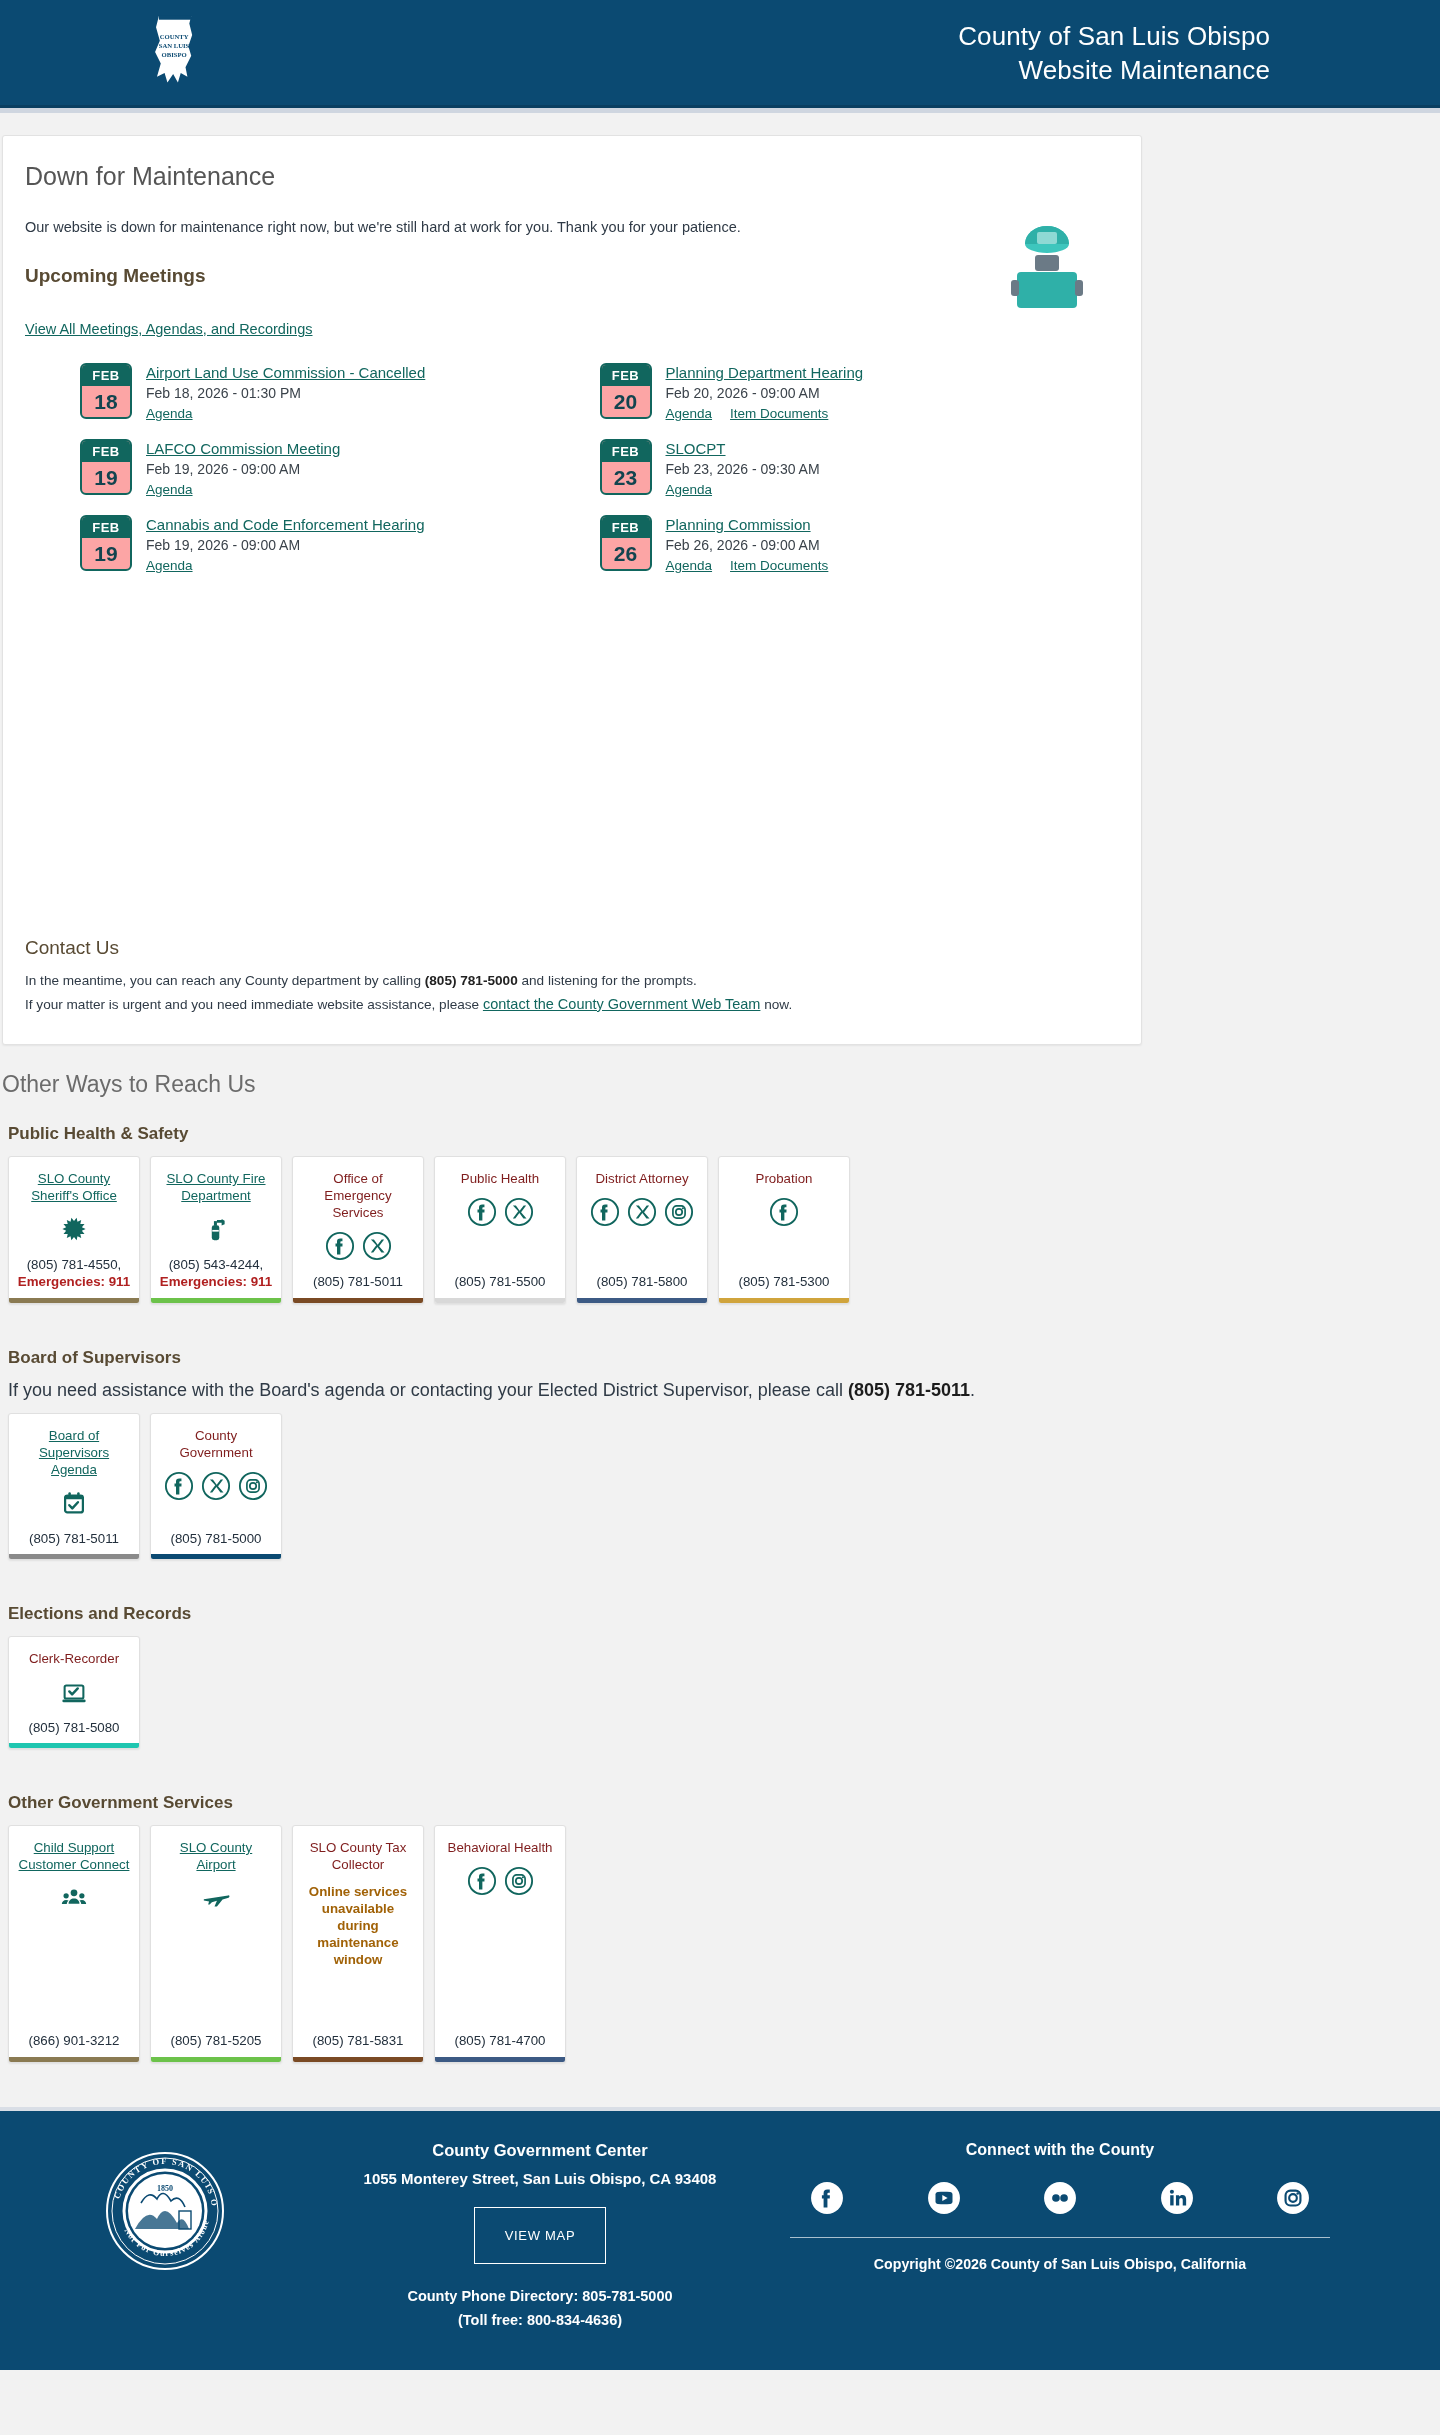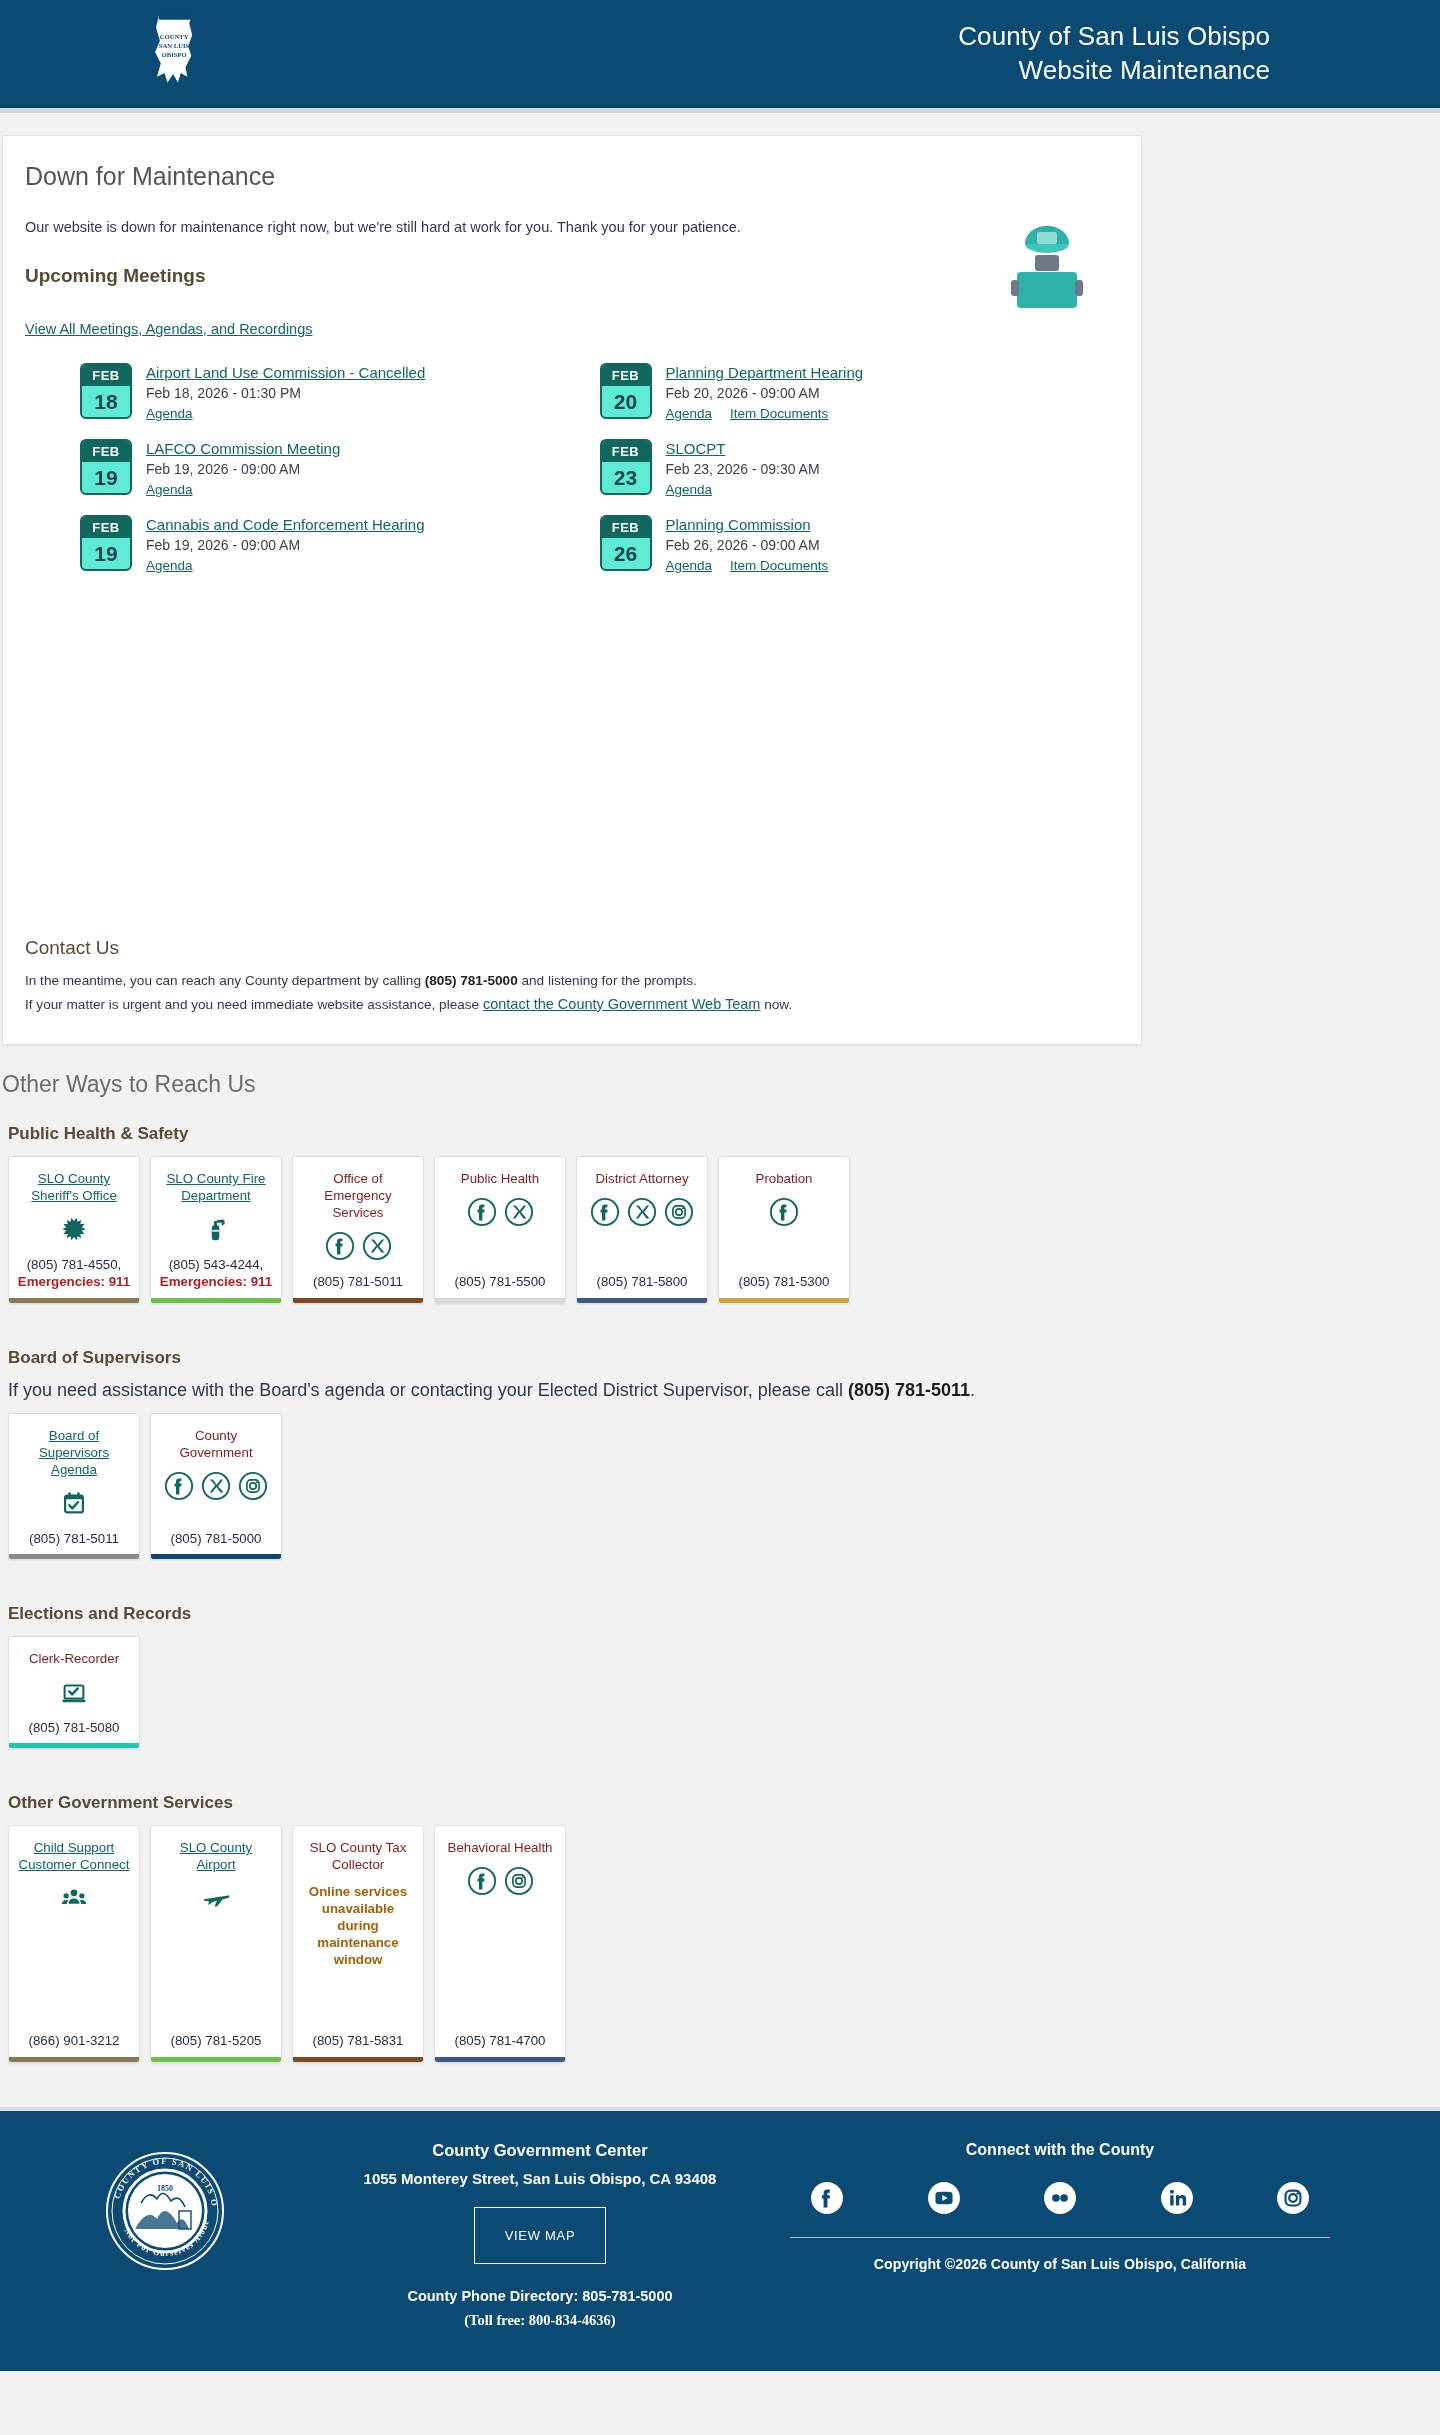--- a/index.html
+++ b/index.html
@@ -84,21 +84,21 @@
     padding-left: 55px;
     padding-right: 10px;
   }
   .meeting { display: flex; gap: 14px; }
   .datebox {
     width: 52px;
     flex: 0 0 52px;
     border: 2px solid #11665e;
     border-radius: 6px;
     overflow: hidden;
-    background: #5eead4;
+    background: #fca5a5;
     height: 56px;
     text-align: center;
   }
   .datebox .mon {
     background: #11665e;
     color: #fff;
     font-size: 13px;
     font-weight: 700;
     line-height: 21px;
     letter-spacing: .5px;
@@ -229,21 +229,21 @@
     border: 1px solid #fff;
     color: #fff;
     background: transparent;
     padding: 20px 30px;
     font-size: 13px;
     letter-spacing: .7px;
     margin-bottom: 24px;
     cursor: pointer;
   }
   .f-mid .f-dir { font-size: 14.5px; font-weight: 700; margin-bottom: 8px; }
-  .f-mid .f-toll { font-size: 14.5px; font-weight: 700; font-family: Liberation Serif, serif; }
+  .f-mid .f-toll { font-size: 14.5px; font-weight: 700; }
   .f-right { flex: 1; padding-right: 110px; padding-left: 40px; }
   .f-right .f-h2 {
     font-size: 16px;
     font-weight: 700;
     text-align: center;
     margin-bottom: 22px;
   }
   .f-social {
     display: flex;
     justify-content: space-between;

